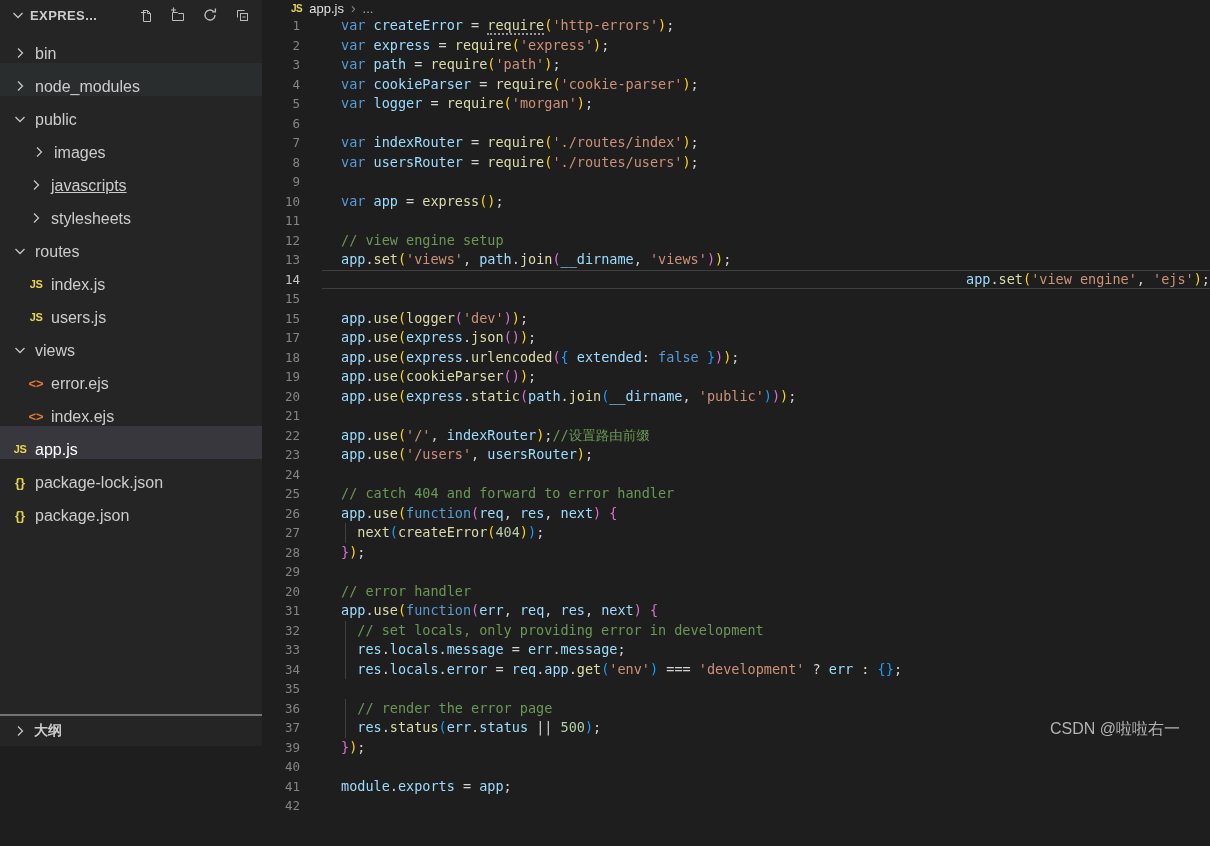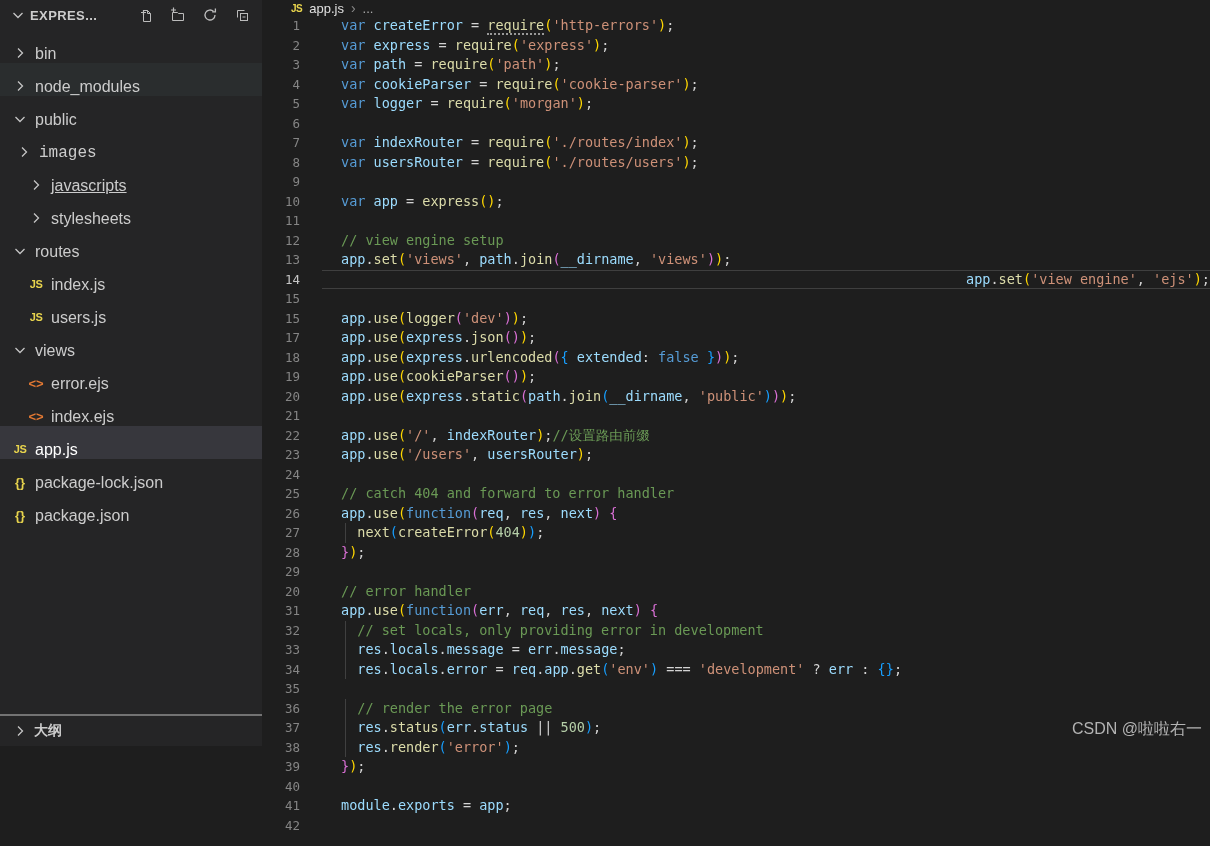--- a/index.html
+++ b/index.html
@@ -54,21 +54,21 @@
   .tk-f  { color:#dcdcaa; }
   .tk-s  { color:#ce9178; }
   .tk-n  { color:#b5cea8; }
   .tk-c  { color:#6a9955; }
   .tk-p  { color:#d4d4d4; }
   .tk-b1 { color:#ffd700; }
   .tk-b2 { color:#da70d6; }
   .tk-b3 { color:#179fff; }
   .tk-hint { border-bottom:2px dotted rgba(255,255,255,.55); }
 
-  .watermark { position:absolute; right:8px; bottom:6px; font-size:16px; color:#b3b3b3; }
+  .watermark { position:absolute; right:30px; bottom:6px; font-size:16px; color:#b3b3b3; }
 </style>
 </head>
 <body>
 
 <div class="app">
 
   <aside class="sidebar">
     <div class="sidebar-header">
       <span class="sh-chev">
           <svg width="16" height="16" viewBox="0 0 16 16" fill="none" stroke="#c5c5c5" stroke-width="1.3">
@@ -125,21 +125,21 @@
           <span class="tree-label">node_modules</span>
         </div>
         <div class="tree-row" style="padding-left: 10px;">
           <span class="tree-icon">
             <svg width="16" height="16" viewBox="0 0 16 16" fill="none" stroke="#c5c5c5" stroke-width="1.3">
               <path d="M3.5 6 L8 10.5 L12.5 6"></path>
             </svg>
           </span>
           <span class="tree-label">public</span>
         </div>
-        <div class="tree-row" style="padding-left: 14px; font-family: Liberation Mono, monospace;">
+        <div class="tree-row" style="padding-left: 29px;">
           <span class="tree-icon">
             <svg width="16" height="16" viewBox="0 0 16 16" fill="none" stroke="#c5c5c5" stroke-width="1.3">
               <path d="M6 3.5 L10.5 8 L6 12.5"></path>
             </svg>
           </span>
           <span class="tree-label">images</span>
         </div>
         <div class="tree-row" style="padding-left: 26px; text-decoration: underline;">
           <span class="tree-icon">
             <svg width="16" height="16" viewBox="0 0 16 16" fill="none" stroke="#c5c5c5" stroke-width="1.3">
@@ -249,21 +249,20 @@
         <div class="code-row"><span class="ln">28</span><span class="lc"><span class="tk-b2">}</span><span class="tk-b1">)</span><span class="tk-p">;</span></span></div>
         <div class="code-row"><span class="ln">29</span><span class="lc"></span></div>
         <div class="code-row"><span class="ln">20</span><span class="lc"><span class="tk-c">// error handler</span></span></div>
         <div class="code-row"><span class="ln">31</span><span class="lc"><span class="tk-v">app</span><span class="tk-p">.</span><span class="tk-f">use</span><span class="tk-b1">(</span><span class="tk-k">function</span><span class="tk-b2">(</span><span class="tk-v">err</span><span class="tk-p">, </span><span class="tk-v">req</span><span class="tk-p">, </span><span class="tk-v">res</span><span class="tk-p">, </span><span class="tk-v">next</span><span class="tk-b2">)</span><span class="tk-p"> </span><span class="tk-b2">{</span></span></div>
         <div class="code-row"><span class="ln">32</span><span class="lc"><span class="indent-guide"></span><span class="tk-p">  </span><span class="tk-c">// set locals, only providing error in development</span></span></div>
         <div class="code-row"><span class="ln">33</span><span class="lc"><span class="indent-guide"></span><span class="tk-p">  </span><span class="tk-v">res</span><span class="tk-p">.</span><span class="tk-v">locals</span><span class="tk-p">.</span><span class="tk-v">message</span><span class="tk-p"> = </span><span class="tk-v">err</span><span class="tk-p">.</span><span class="tk-v">message</span><span class="tk-p">;</span></span></div>
         <div class="code-row"><span class="ln">34</span><span class="lc"><span class="indent-guide"></span><span class="tk-p">  </span><span class="tk-v">res</span><span class="tk-p">.</span><span class="tk-v">locals</span><span class="tk-p">.</span><span class="tk-v">error</span><span class="tk-p"> = </span><span class="tk-v">req</span><span class="tk-p">.</span><span class="tk-v">app</span><span class="tk-p">.</span><span class="tk-f">get</span><span class="tk-b3">(</span><span class="tk-s">'env'</span><span class="tk-b3">)</span><span class="tk-p"> === </span><span class="tk-s">'development'</span><span class="tk-p"> ? </span><span class="tk-v">err</span><span class="tk-p"> : </span><span class="tk-b3">{}</span><span class="tk-p">;</span></span></div>
         <div class="code-row"><span class="ln">35</span><span class="lc"></span></div>
         <div class="code-row"><span class="ln">36</span><span class="lc"><span class="indent-guide"></span><span class="tk-p">  </span><span class="tk-c">// render the error page</span></span></div>
         <div class="code-row"><span class="ln">37</span><span class="lc"><span class="indent-guide"></span><span class="tk-p">  </span><span class="tk-v">res</span><span class="tk-p">.</span><span class="tk-f">status</span><span class="tk-b3">(</span><span class="tk-v">err</span><span class="tk-p">.</span><span class="tk-v">status</span><span class="tk-p"> || </span><span class="tk-n">500</span><span class="tk-b3">)</span><span class="tk-p">;</span></span></div>
-        <div class="code-row"><span class="ln">38</span><span class="lc"><span class="indent-guide"></span><span class="tk-p">  </span><span class="tk-v">res</span><span class="tk-p">.</span><span class="tk-f">render</span><span class="tk-b3">(</span><span class="tk-s">'error'</span><span class="tk-b3">)</span><span class="tk-p">;</span></span></div>
         <div class="code-row"><span class="ln">39</span><span class="lc"><span class="tk-b2">}</span><span class="tk-b1">)</span><span class="tk-p">;</span></span></div>
         <div class="code-row"><span class="ln">40</span><span class="lc"></span></div>
         <div class="code-row"><span class="ln">41</span><span class="lc"><span class="tk-v">module</span><span class="tk-p">.</span><span class="tk-v">exports</span><span class="tk-p"> = </span><span class="tk-v">app</span><span class="tk-p">;</span></span></div>
         <div class="code-row"><span class="ln">42</span><span class="lc"></span></div>
       </div>
     <div class="watermark">CSDN @啦啦右一</div>
   </main>
 
 </div>
 

